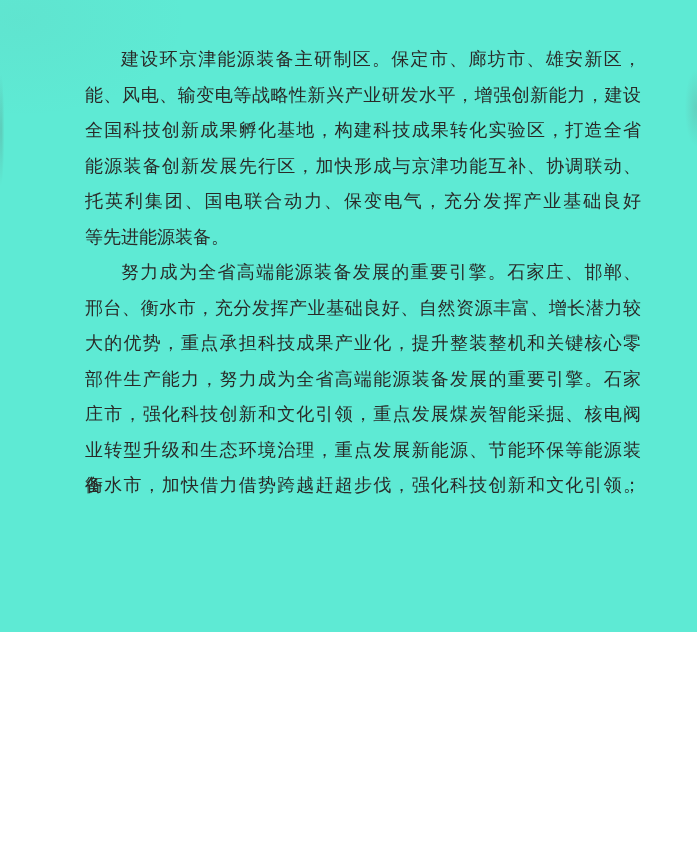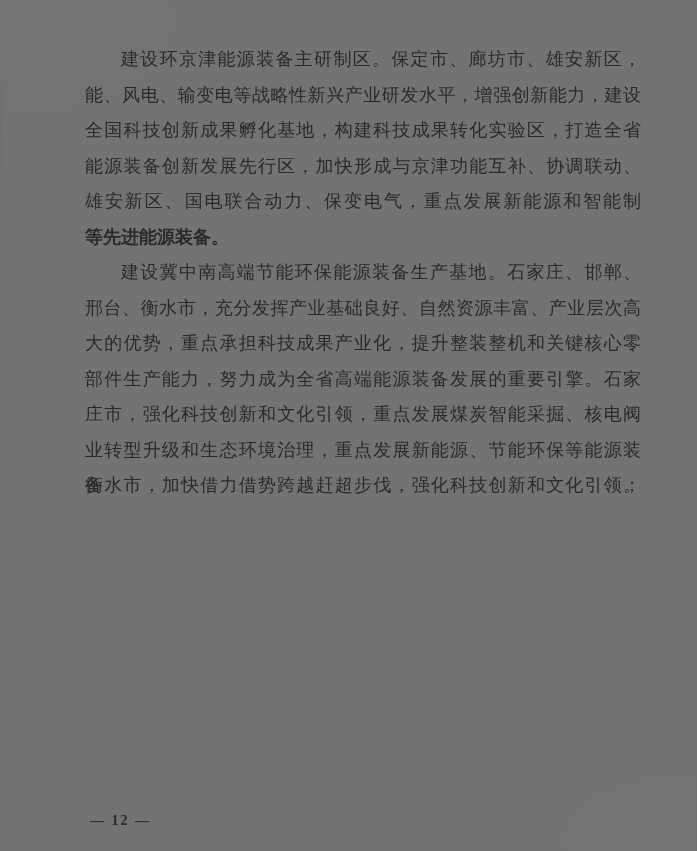--- a/index.html
+++ b/index.html
@@ -3,22 +3,22 @@
 <meta charset="utf-8">
 <style>
   html, body {
     margin: 0;
     padding: 0;
     background: #ffffff;
   }
   .page {
     position: relative;
     width: 697px;
-    height: 851px;
-    background: #737373;
+    height: 632px;
+    background: #5eead4;
     overflow: hidden;
     font-family: "Liberation Serif", "DejaVu Serif", serif;
   }
   
   .page::before {
     content: "";
     position: absolute;
     inset: 0;
     pointer-events: none;
     background:
@@ -46,21 +46,20 @@
     text-align: justify;
     text-align-last: justify;
     text-justify: inter-character;
     white-space: normal;
   }
   .line.indent {
     text-indent: 2em;
   }
   .line.short {
     text-align-last: left;
-    font-weight: bold;
   }
   .footer {
     position: absolute;
     left: 90px;
     top: 809px;
     font-size: 14px;
     line-height: 24px;
     letter-spacing: 2px;
     color: #2a2a28;
     font-weight: 700;
@@ -70,27 +69,27 @@
 <body>
 
 <div class="page">
   <div class="text-block">
 
     <div class="paragraph">
       <div class="line indent">建设环京津能源装备主研制区。保定市、廊坊市、雄安新区，</div>
       <div class="line">能、风电、输变电等战略性新兴产业研发水平，增强创新能力，建设</div>
       <div class="line">全国科技创新成果孵化基地，构建科技成果转化实验区，打造全省</div>
       <div class="line">能源装备创新发展先行区，加快形成与京津功能互补、协调联动、</div>
-      <div class="line">雄安新区、国电联合动力、保变电气，重点发展新能源和智能制</div>
+      <div class="line">托英利集团、国电联合动力、保变电气，充分发挥产业基础良好</div>
       <div class="line short">等先进能源装备。</div>
     </div>
 
     <div class="paragraph">
-      <div class="line indent">建设冀中南高端节能环保能源装备生产基地。石家庄、邯郸、</div>
-      <div class="line">邢台、衡水市，充分发挥产业基础良好、自然资源丰富、产业层次高</div>
+      <div class="line indent">努力成为全省高端能源装备发展的重要引擎。石家庄、邯郸、</div>
+      <div class="line">邢台、衡水市，充分发挥产业基础良好、自然资源丰富、增长潜力较</div>
       <div class="line">大的优势，重点承担科技成果产业化，提升整装整机和关键核心零</div>
       <div class="line">部件生产能力，努力成为全省高端能源装备发展的重要引擎。石家</div>
       <div class="line">庄市，强化科技创新和文化引领，重点发展煤炭智能采掘、核电阀</div>
       <div class="line">业转型升级和生态环境治理，重点发展新能源、节能环保等能源装备；</div>
       <div class="line">衡水市，加快借力借势跨越赶超步伐，强化科技创新和文化引领。</div>
     </div>
 
 
   </div>
 

